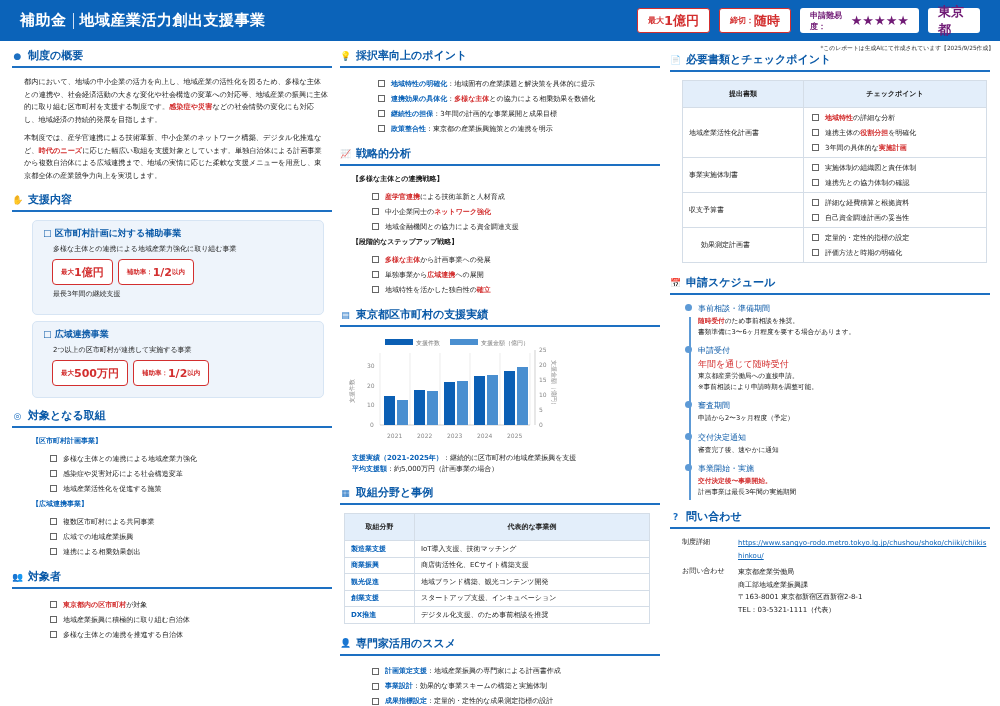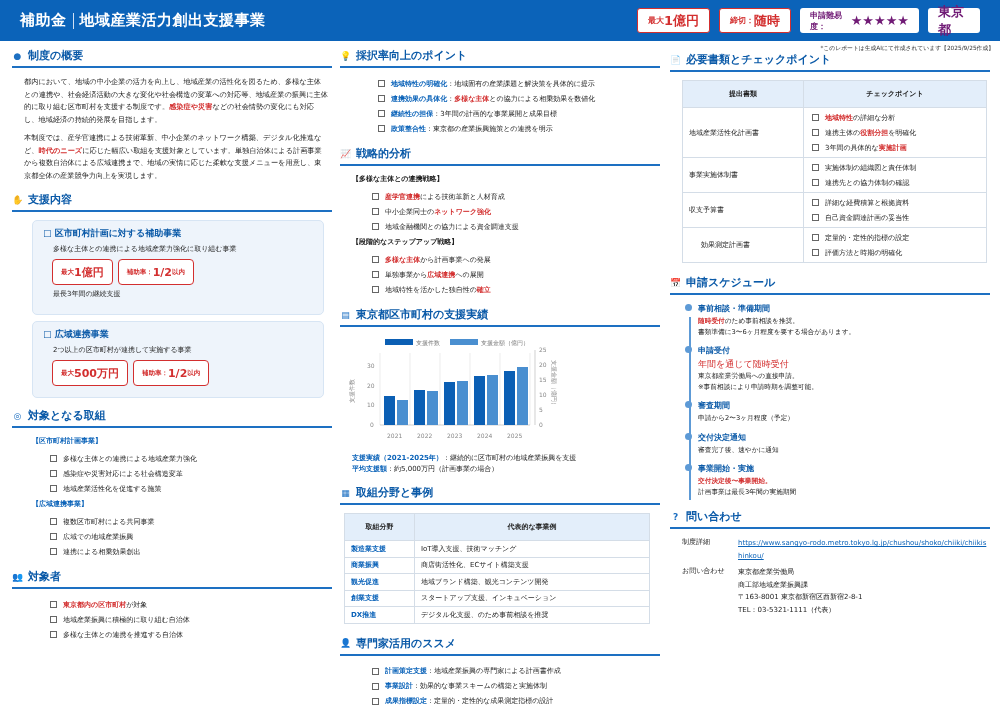--- a/index.html
+++ b/index.html
@@ -34,21 +34,21 @@
 .cb{width:7px;height:7px;border:1px solid #666;flex:none;background:#fff}
 table{border-collapse:collapse;font-size:7px}
 .tb th{background:#e3eefa;font-weight:bold;border:1px solid #d4dde7;height:27px}
 .tb td{border:1px solid #d4dde7;padding:0 6px;height:16.5px}
 .chk td{border:1px solid #d4dde7;vertical-align:middle}
 .chk .li{padding-left:8px}
 .tl{position:relative;padding-left:28px}
 .tl-line{position:absolute;left:19px;top:14px;width:2px;height:183px;background:#5d9ad6}
 .tl-it{position:relative;margin-bottom:8px}
 .tl-dot{position:absolute;left:-13px;top:1px;width:7px;height:7px;border-radius:50%;background:#5d9ad6}
-.tl-t{color:#0b5aa8;font-weight:bold;font-size:8px;margin-bottom:2px}
+.tl-t{color:#0b5aa8;font-weight:normal;font-size:8px;margin-bottom:2px}
 .tl-d{font-size:6.7px;line-height:10.5px}
 .tl-big{color:#d32f2f;font-weight:normal;font-size:9px}
 .ct{font-size:7px;display:flex;padding-left:12px;margin-bottom:4px}
 .ct-k{width:56px;flex:none}
 .ct-v{line-height:12.5px}
 .link{color:#0b63b9;text-decoration:underline}
 .note{position:absolute;right:6px;top:44px;font-size:5.8px;color:#333}
 </style>
 </head>
 <body>

